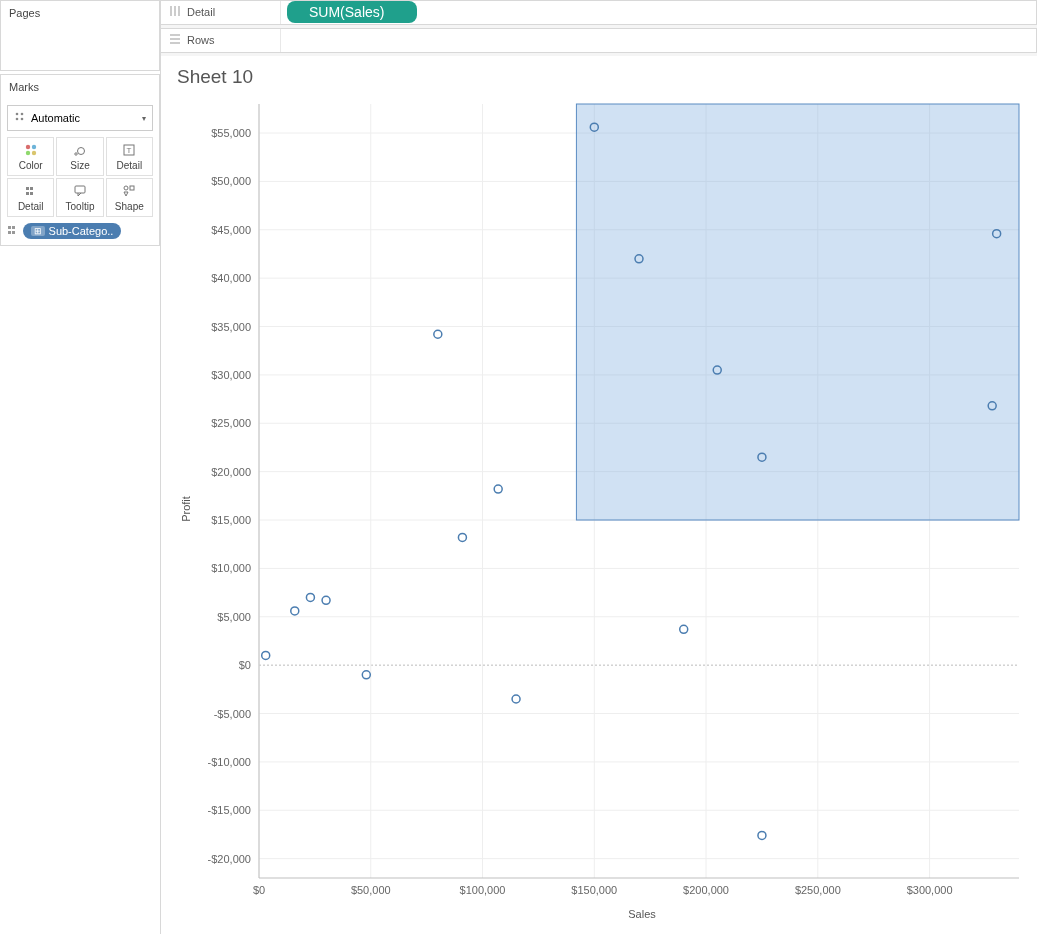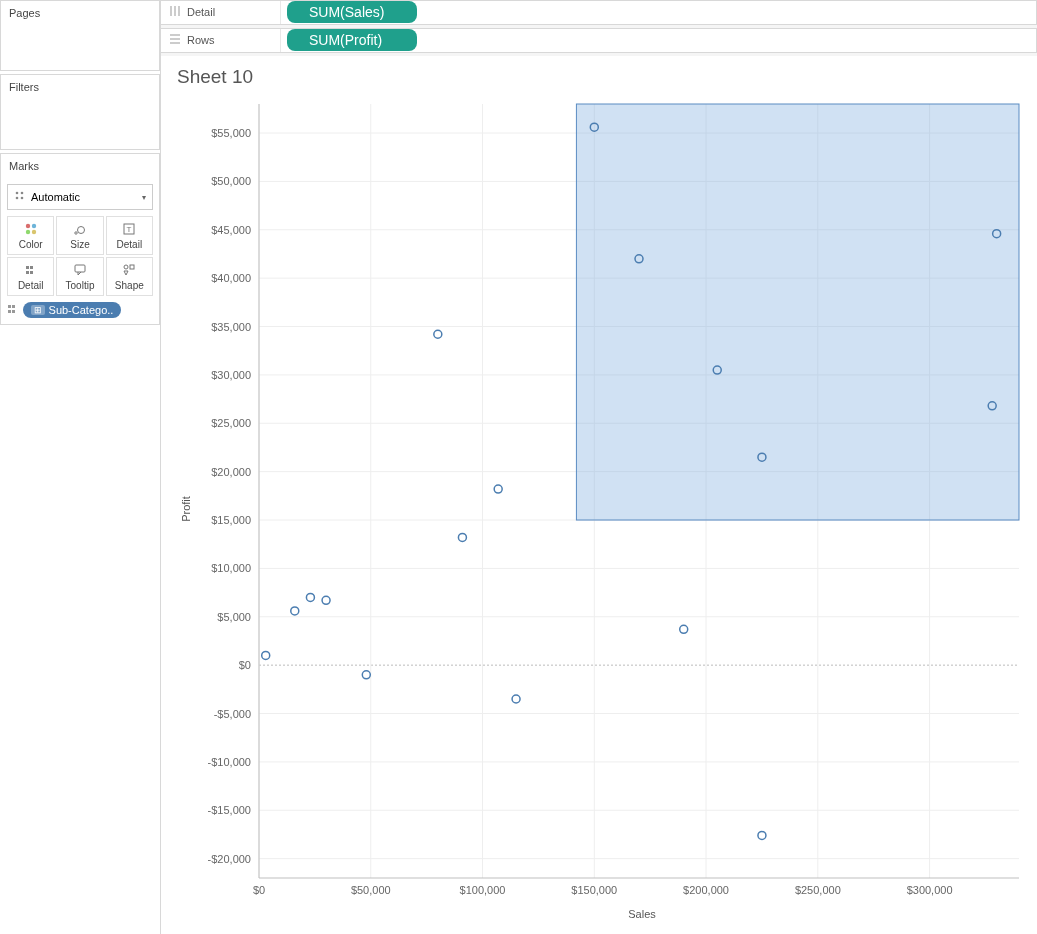--- a/index.html
+++ b/index.html
@@ -46,24 +46,20 @@
 </head>
 <body>
 
 <div class="container">
   <div class="left-panel">
     <div class="panel-section">
       <div class="panel-header">Pages</div>
       <div class="pages-body"></div>
     </div>
     <div class="panel-section">
-      <div class="panel-header">Filters</div>
-      <div class="filters-body"></div>
-    </div>
-    <div class="panel-section">
       <div class="panel-header">Marks</div>
       <div class="marks-body">
         <div class="marks-dropdown">
           <span class="icon">
             <svg width="12" height="12" viewBox="0 0 12 12">
                 <circle cx="3" cy="3" r="1.3" fill="#888"></circle>
                 <circle cx="8" cy="3" r="1.3" fill="#888"></circle>
                 <circle cx="3" cy="8" r="1.3" fill="#888"></circle>
                 <circle cx="8" cy="8" r="1.3" fill="#888"></circle>
               </svg>
@@ -170,23 +166,20 @@
     <div class="shelf-row">
       <div class="shelf-label-box">
         <span class="shelf-icon">
           <svg width="12" height="12" viewBox="0 0 12 12">
               <line x1="1" y1="2" x2="11" y2="2" stroke="#999"></line>
               <line x1="1" y1="6" x2="11" y2="6" stroke="#999"></line>
               <line x1="1" y1="10" x2="11" y2="10" stroke="#999"></line>
             </svg>
         </span>
         <span class="shelf-label">Rows</span>
-      </div>
-      <div class="shelf-content">
-        <span class="shelf-pill"><span>SUM(Profit)</span></span>
       </div>
     </div>
     <div class="gap-row"></div>
 
     <div class="sheet-area">
       <div class="sheet-title">Sheet 10</div>
       <div class="chart-wrap">
         <div class="axis-label-y">Profit</div>
         <svg class="chart" id="chart-svg" width="860" height="830">
             <line x1="90" y1="764.65" x2="850" y2="764.65" class="gridline"></line>

